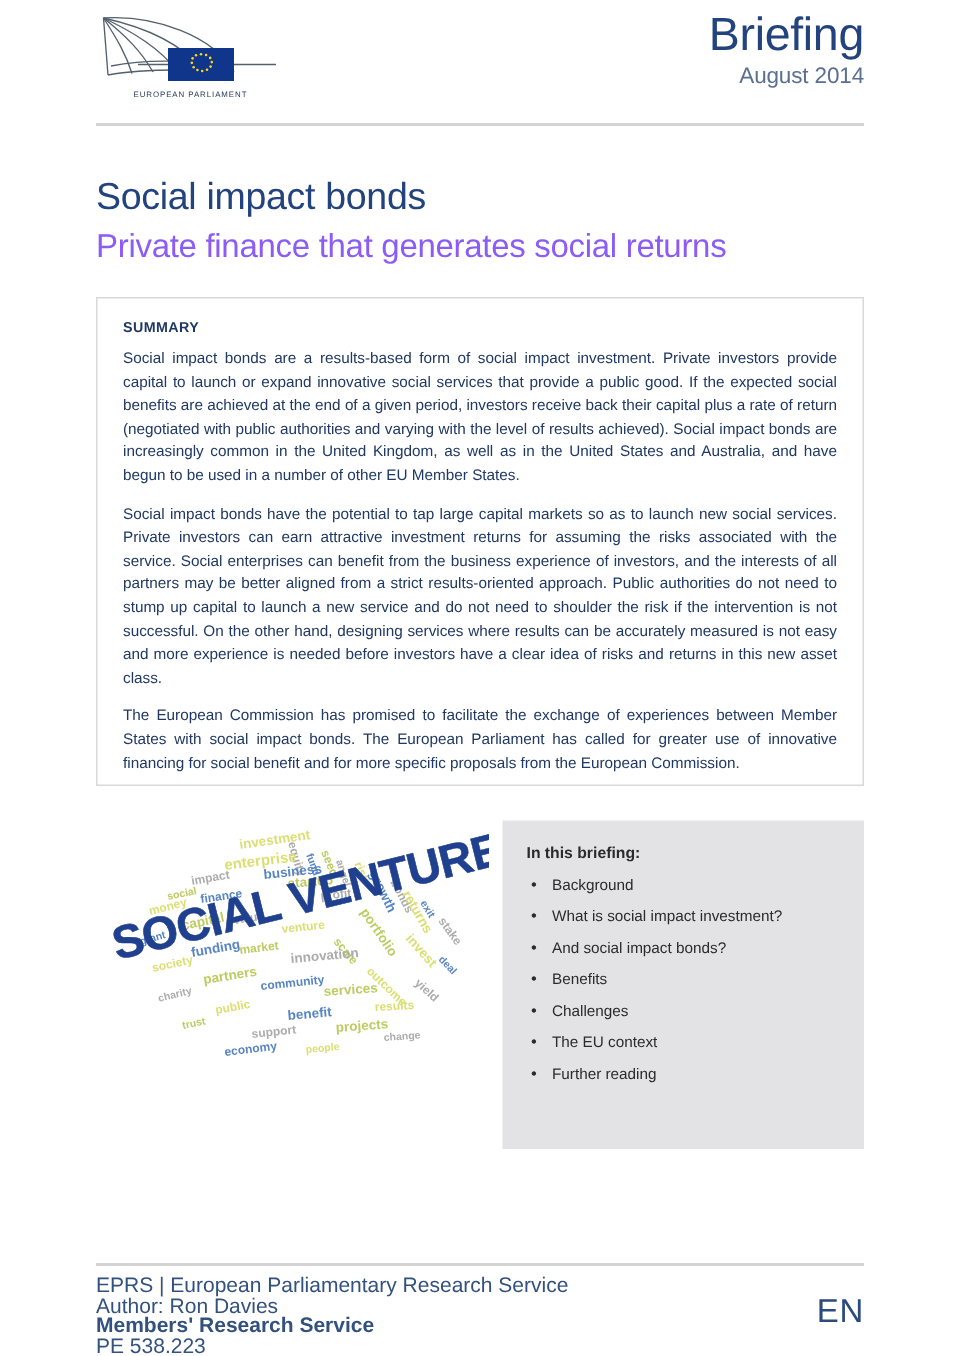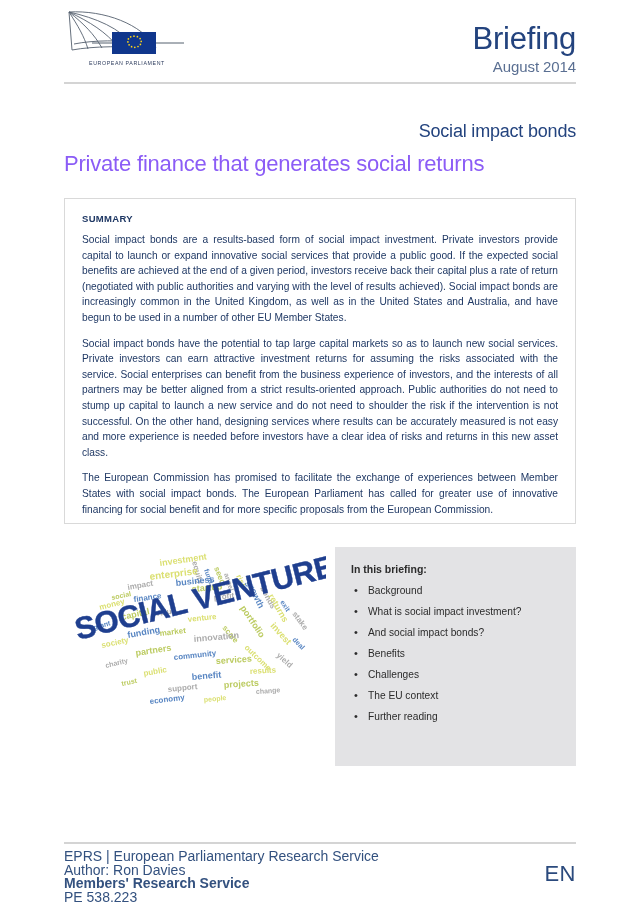--- a/index.html
+++ b/index.html
@@ -48,21 +48,21 @@
     letter-spacing: 0.4px;
     color: #2b3a5c;
     font-family: "Liberation Sans", sans-serif;
     white-space: nowrap;
     transform: scale(1.55);
     transform-origin: left top;
   }
 
   .header-right {
     text-align: right;
-    padding-top: 22px;
+    padding-top: 6px;
   }
   .briefing-title {
     font-size: 31px;
     line-height: 34px;
     color: #23437e;
     font-weight: 400;
     letter-spacing: -0.2px;
   }
   .briefing-date {
     font-size: 15px;
@@ -73,27 +73,26 @@
   }
 
   .header-rule {
     height: 2px;
     background: #d4d4d4;
     margin-top: 4px;
   }
 
   
   .doc-title {
-    font-size: 18px;
+    font-size: 25px;
     line-height: 30px;
     color: #23437e;
     font-weight: 400;
     margin-top: 32px;
     letter-spacing: -0.2px;
-    text-align: right;
   }
   .doc-subtitle {
     font-size: 22px;
     line-height: 27px;
     color: #8b5cf6;
     font-weight: 400;
     margin-top: 4px;
     letter-spacing: -0.2px;
   }
 

